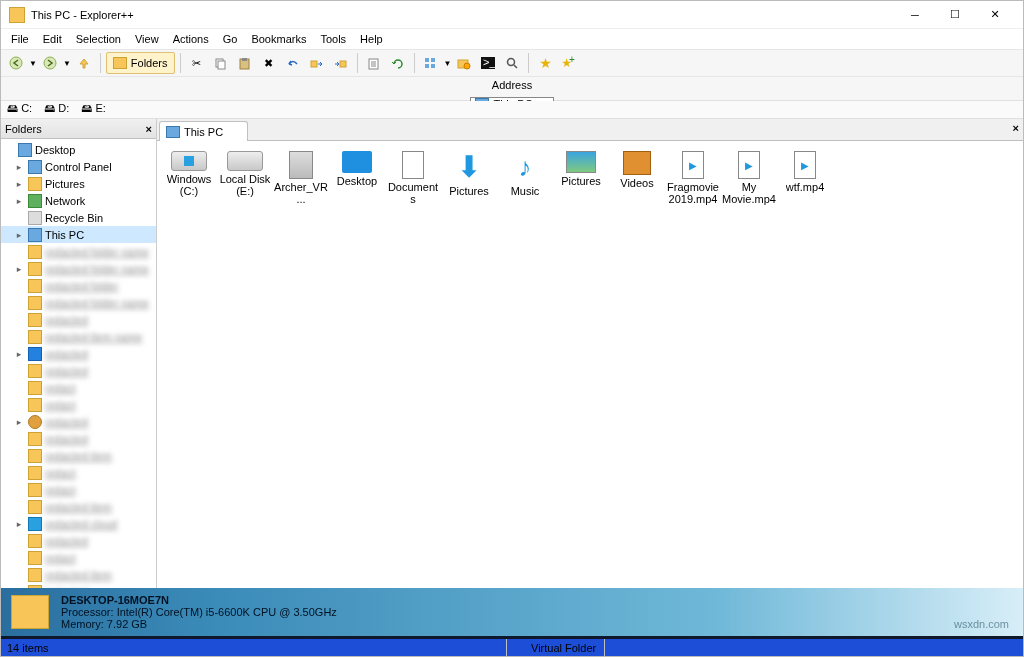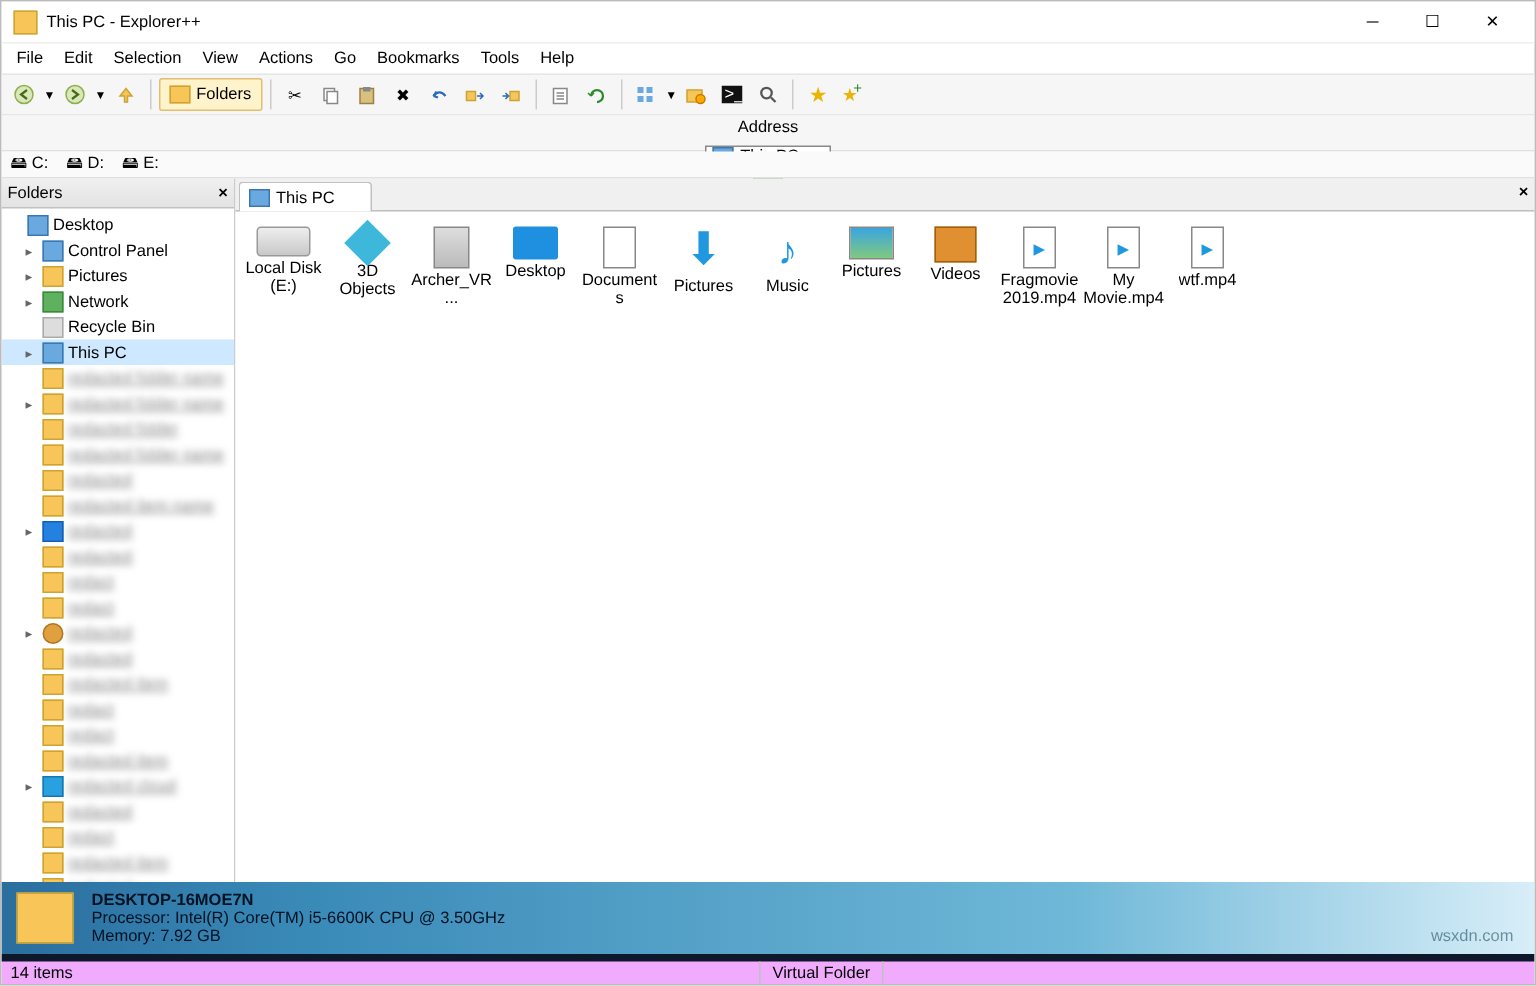--- a/index.html
+++ b/index.html
@@ -55,21 +55,21 @@
 .ficon.music { color:#1f98e0; font-size:26px;}
 .ficon.pic { background:linear-gradient(#3aa5e0,#7fc97f); border:1px solid #888; width:30px; height:22px;}
 .ficon.vid { background:#e09030; border:1px solid #a06010; width:28px; height:24px;}
 .ficon.mp4 { background:#fff; border:1px solid #888; width:22px; height:28px; position:relative;}
 .ficon.mp4::after { content:"▶"; color:#1f98e0; font-size:10px; position:absolute; top:8px; left:6px;}
 .flabel { font-size:11px; line-height:1.1; word-break:break-word; max-height:26px; overflow:hidden;}
 .infobar { height:48px; background:linear-gradient(to right,#2a6e9e 0%,#3a8ab8 20%,#6fb8d8 70%,#d8eef8 100%); color:#fff; display:flex; align-items:center; padding:4px 10px; gap:12px;}
 .infobar .bigfolder { width:38px; height:34px; background:#f7c558; border:1px solid #cda333; }
 .infobar .infotext { display:flex; flex-direction:column; color:#012;}
 .infobar .infotext .t1 { font-weight:600;}
-.statusbar { height:20px; background:#f0abfc; border-top:5px solid #0f172a; display:flex; align-items:center; padding:0 6px;}
+.statusbar { height:20px; background:#1d4ed8; border-top:3px solid #0f172a; display:flex; align-items:center; padding:0 6px;gap:16px;}
 .statusbar .cell { border-right:1px solid #c0c0c0; padding:0 8px; height:100%; display:flex; align-items:center;}
 .statusbar .cell:first-child { width:500px; padding-left:0;}
 svg { display:block; }
 </style>
 </head>
 <body>
 
 <div class="titlebar">
   <div class="ticon"></div>
   <div class="title">This PC - Explorer++</div>
@@ -368,26 +368,26 @@
     <div class="tabbar">
       <div class="tab">
         <span style="width:14px;height:12px;background:#6aa8e0;border:1px solid #3a78b0;display:inline-block;"></span>
         <span>This PC</span>
       </div>
       <span class="tabx">×</span>
     </div>
     <div class="content">
       <div class="items" id="items">
           <div class="fitem">
+            <div class="ficon drive win"></div>
+            <div class="flabel">Windows (C:)</div>
+          </div>
+          <div class="fitem">
             <div class="ficon drive"></div>
             <div class="flabel">Local Disk (E:)</div>
-          </div>
-          <div class="fitem">
-            <div class="ficon cube"></div>
-            <div class="flabel">3D Objects</div>
           </div>
           <div class="fitem">
             <div class="ficon box"></div>
             <div class="flabel">Archer_VR...</div>
           </div>
           <div class="fitem">
             <div class="ficon desk"></div>
             <div class="flabel">Desktop</div>
           </div>
           <div class="fitem">

